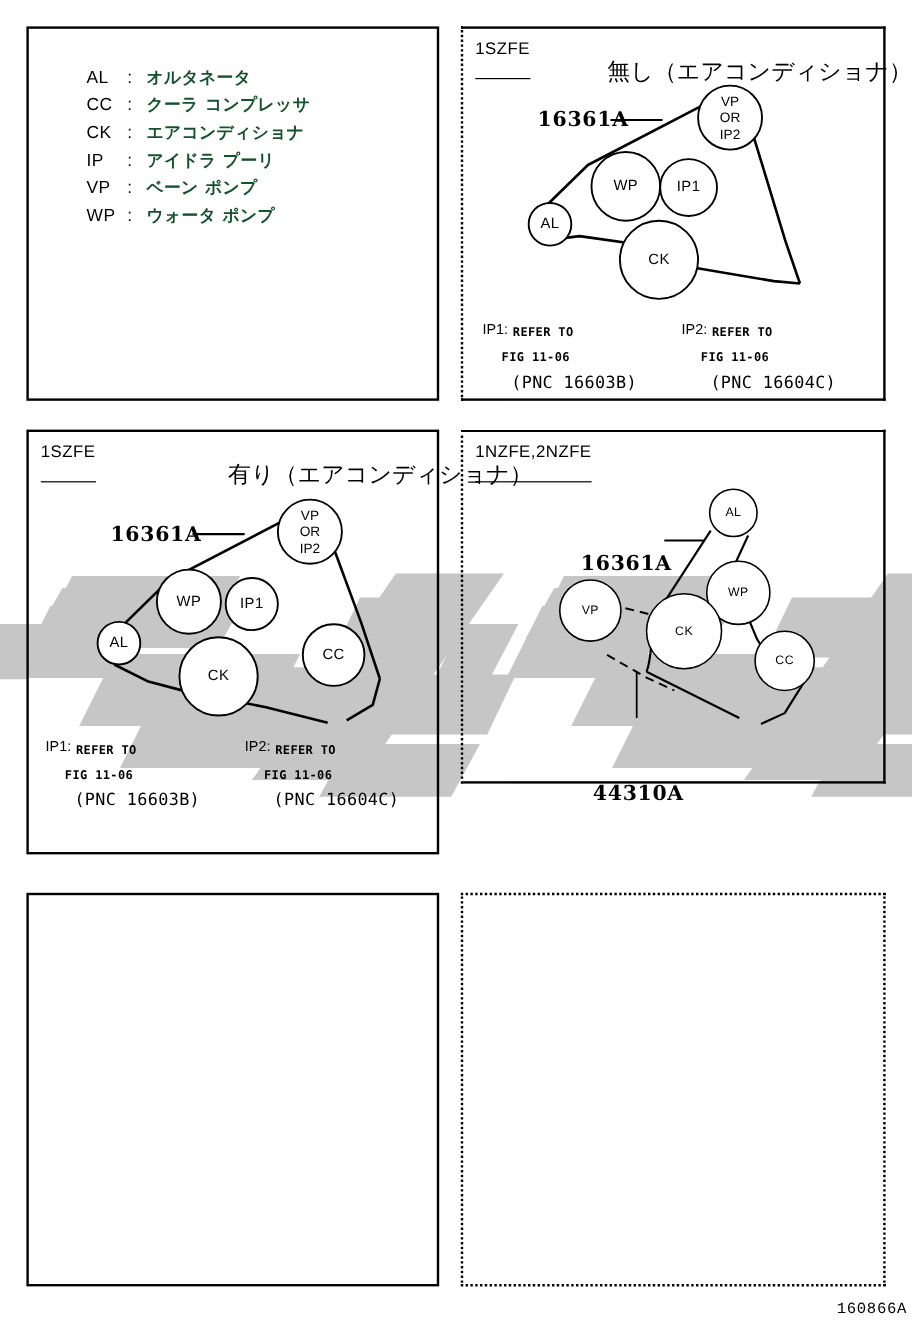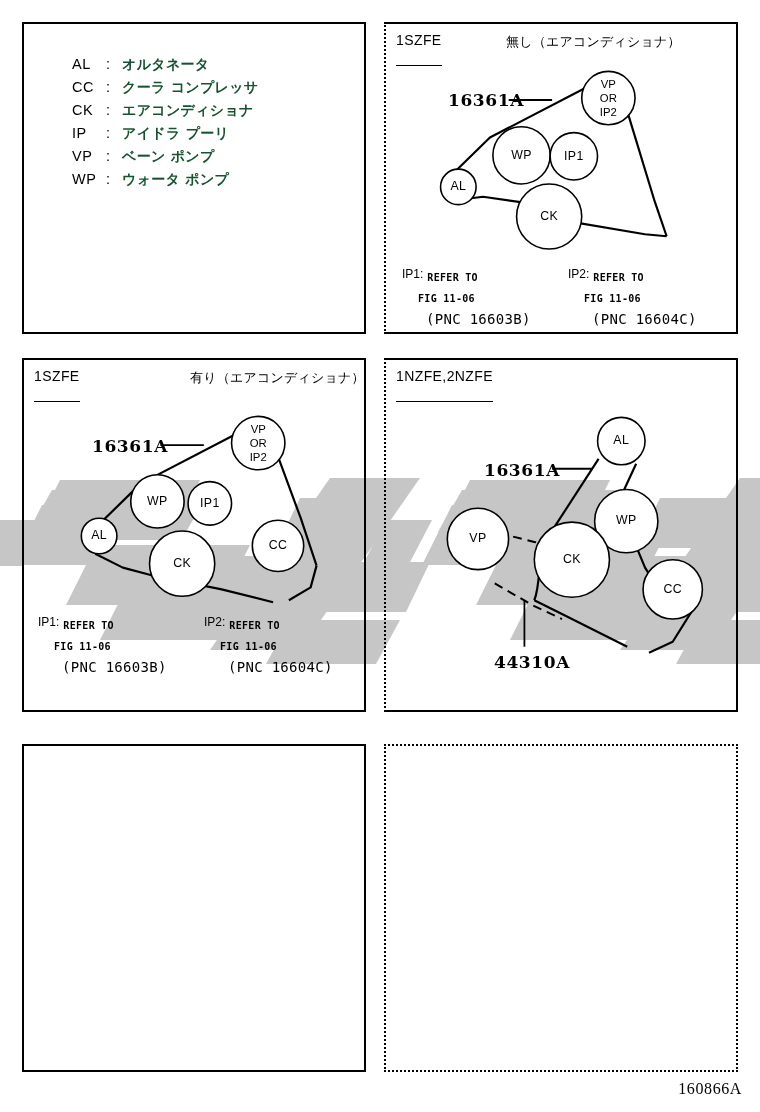--- a/index.html
+++ b/index.html
@@ -37,21 +37,21 @@
     border-bottom: 2px solid #000;
     border-left: 2px dotted #000;
   }
   .panel-dotted {
     border: 2px dotted #000;
   }
 
   #panel-legend   { left: 22px;  top: 22px;  width: 344px; height: 312px; }
   #panel-1szfe-noac { left: 384px; top: 22px; width: 354px; height: 312px; }
   #panel-1szfe-ac { left: 22px;  top: 358px; width: 344px; height: 354px; }
-  #panel-nzfe     { left: 384px; top: 358px; width: 354px; height: 354px; }
+  #panel-nzfe     { left: 384px; top: 358px; width: 354px; height: 295px; }
   #panel-empty-l  { left: 22px;  top: 744px; width: 344px; height: 328px; }
   #panel-empty-r  { left: 384px; top: 744px; width: 354px; height: 328px; }
 
   
   .legend-list {
     position: absolute;
     left: 48px;
     top: 32px;
   }
   .legend-row {
@@ -90,23 +90,23 @@
     top: 8px;
     font-family: "Liberation Sans", sans-serif;
     font-size: 14px;
     color: #000;
     letter-spacing: 0.4px;
     border-bottom: 1.6px solid #000;
     padding-bottom: 17px;
   }
   .ac-label {
     position: absolute;
-    top: 9px;
+    top: 23px;
     font-family: "DejaVu Sans", sans-serif;
-    font-size: 13px;
+    font-size: 19px;
     color: #000;
     letter-spacing: 0.2px;
     white-space: nowrap;
   }
   #ac-label-noac { left: 120px; }
   #ac-label-ac   { left: 118px; margin-left: 48px; }
 
   
   .diagram {
     position: absolute;
@@ -202,24 +202,24 @@
     z-index: 0;
   }
 
   .panel, .partno, .refer-block, .legend-list, .engine-code, .ac-label {
     z-index: 2;
   }
 
   
   #figure-number {
     position: absolute;
-    right: 18px;
+    right: 4px;
     bottom: 14px;
-    font-family: Liberation Serif, serif;
-    font-size: 16px;
+    font-family: Liberation Mono, monospace;
+    font-size: 13px;
     color: #000;
     letter-spacing: 0.6px;
     z-index: 3;
   }
 </style>
 </head>
 <body>
 
 <div class="page">
 

